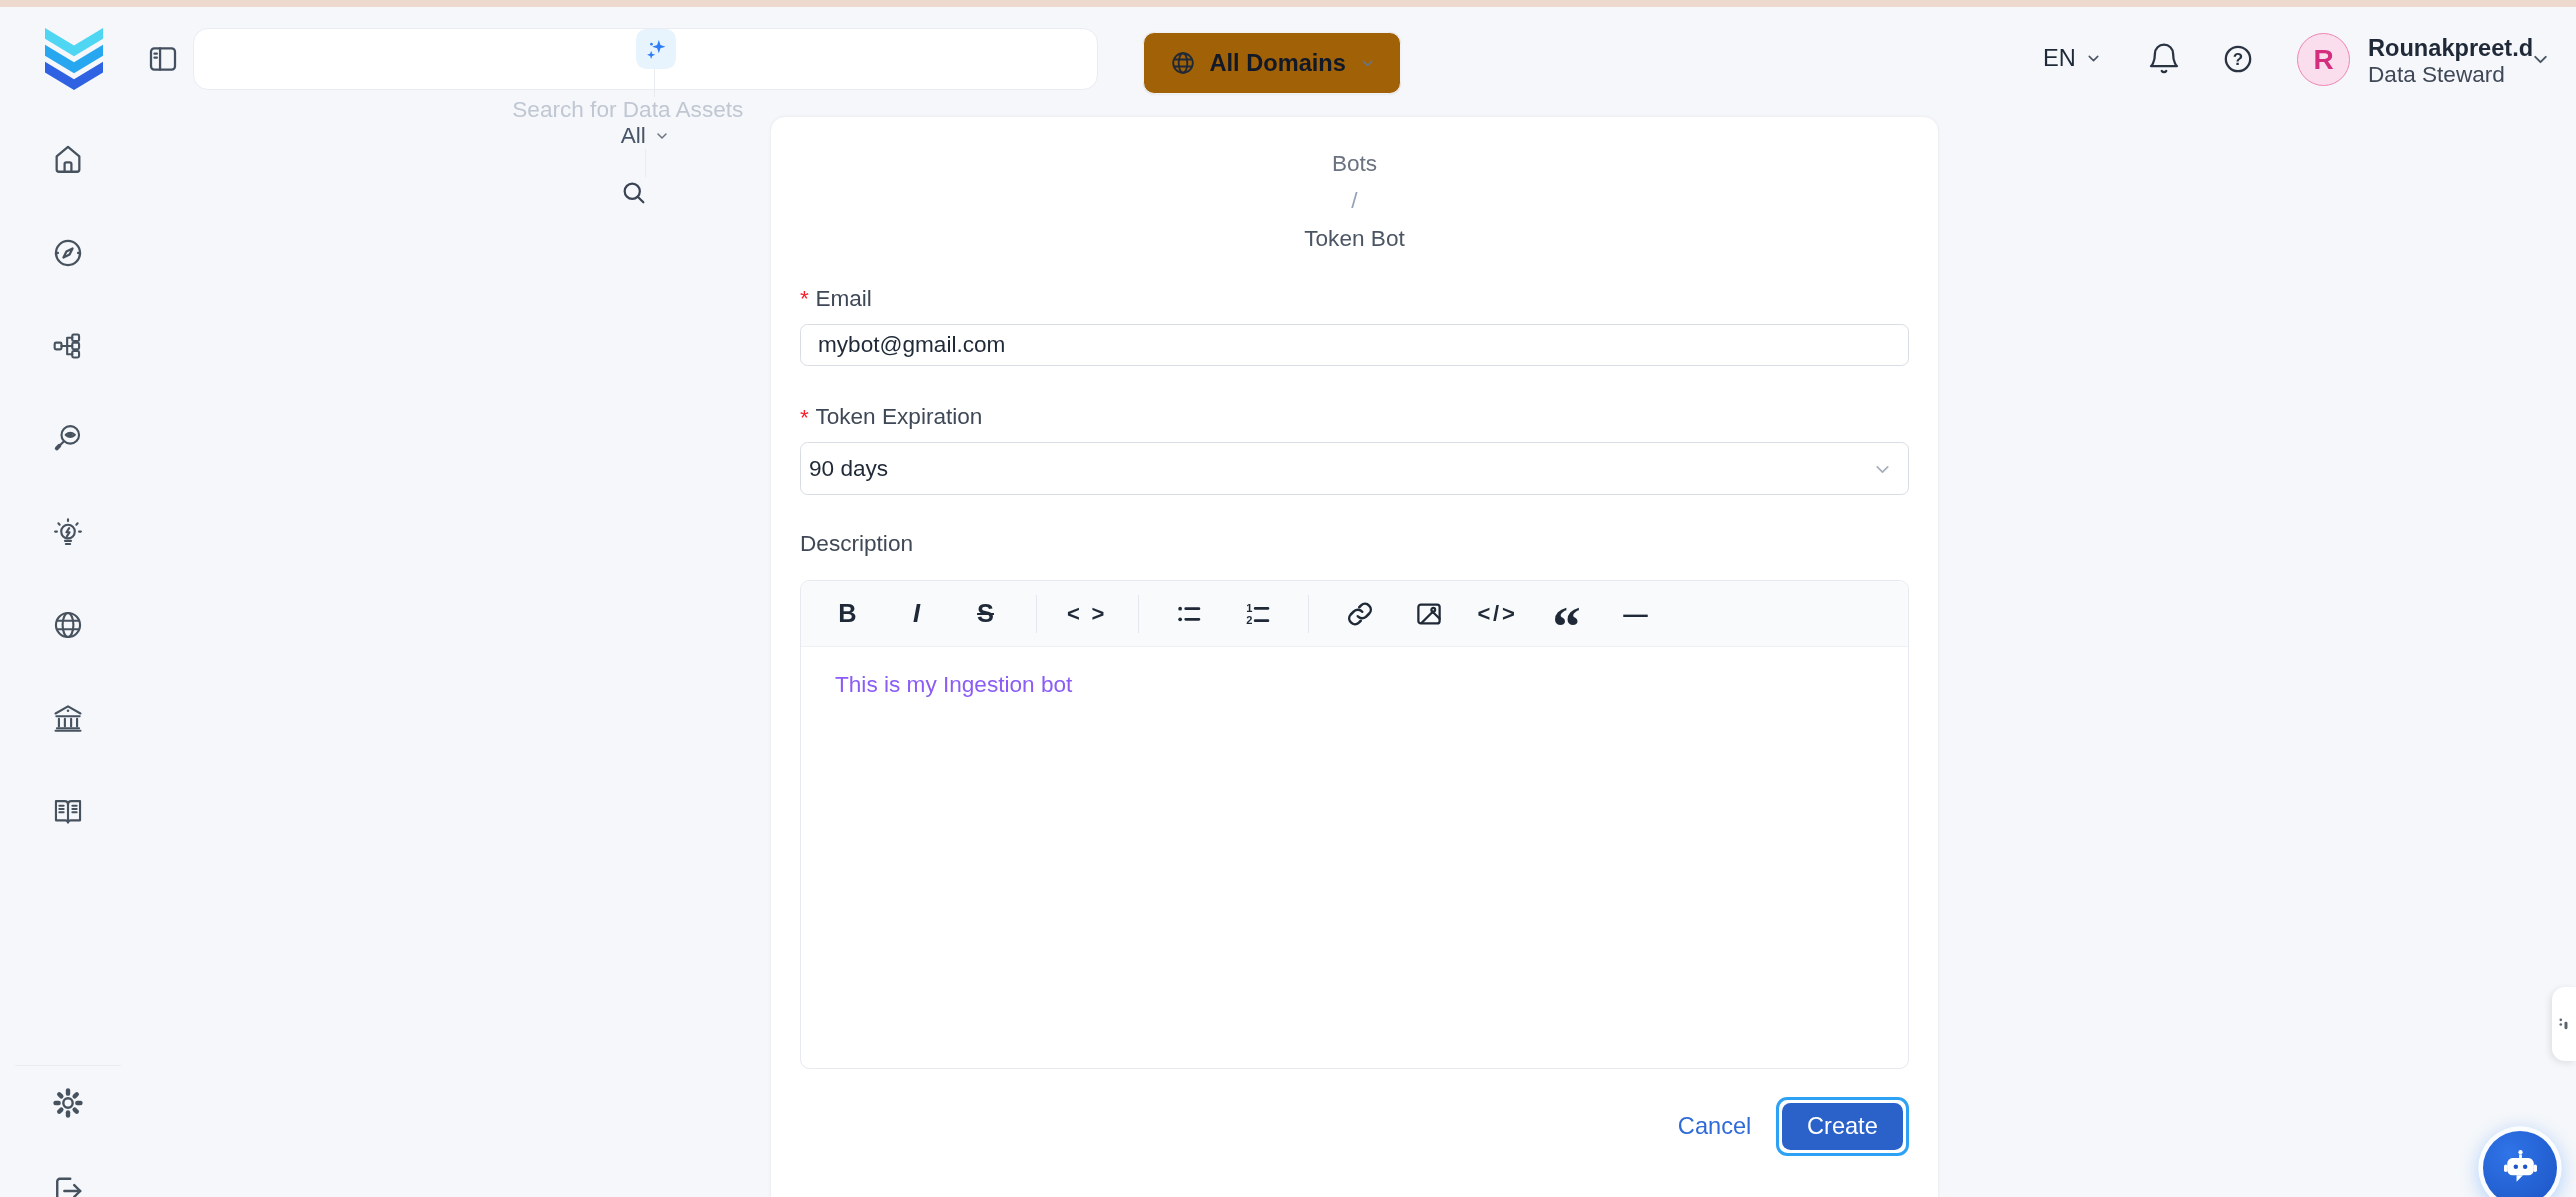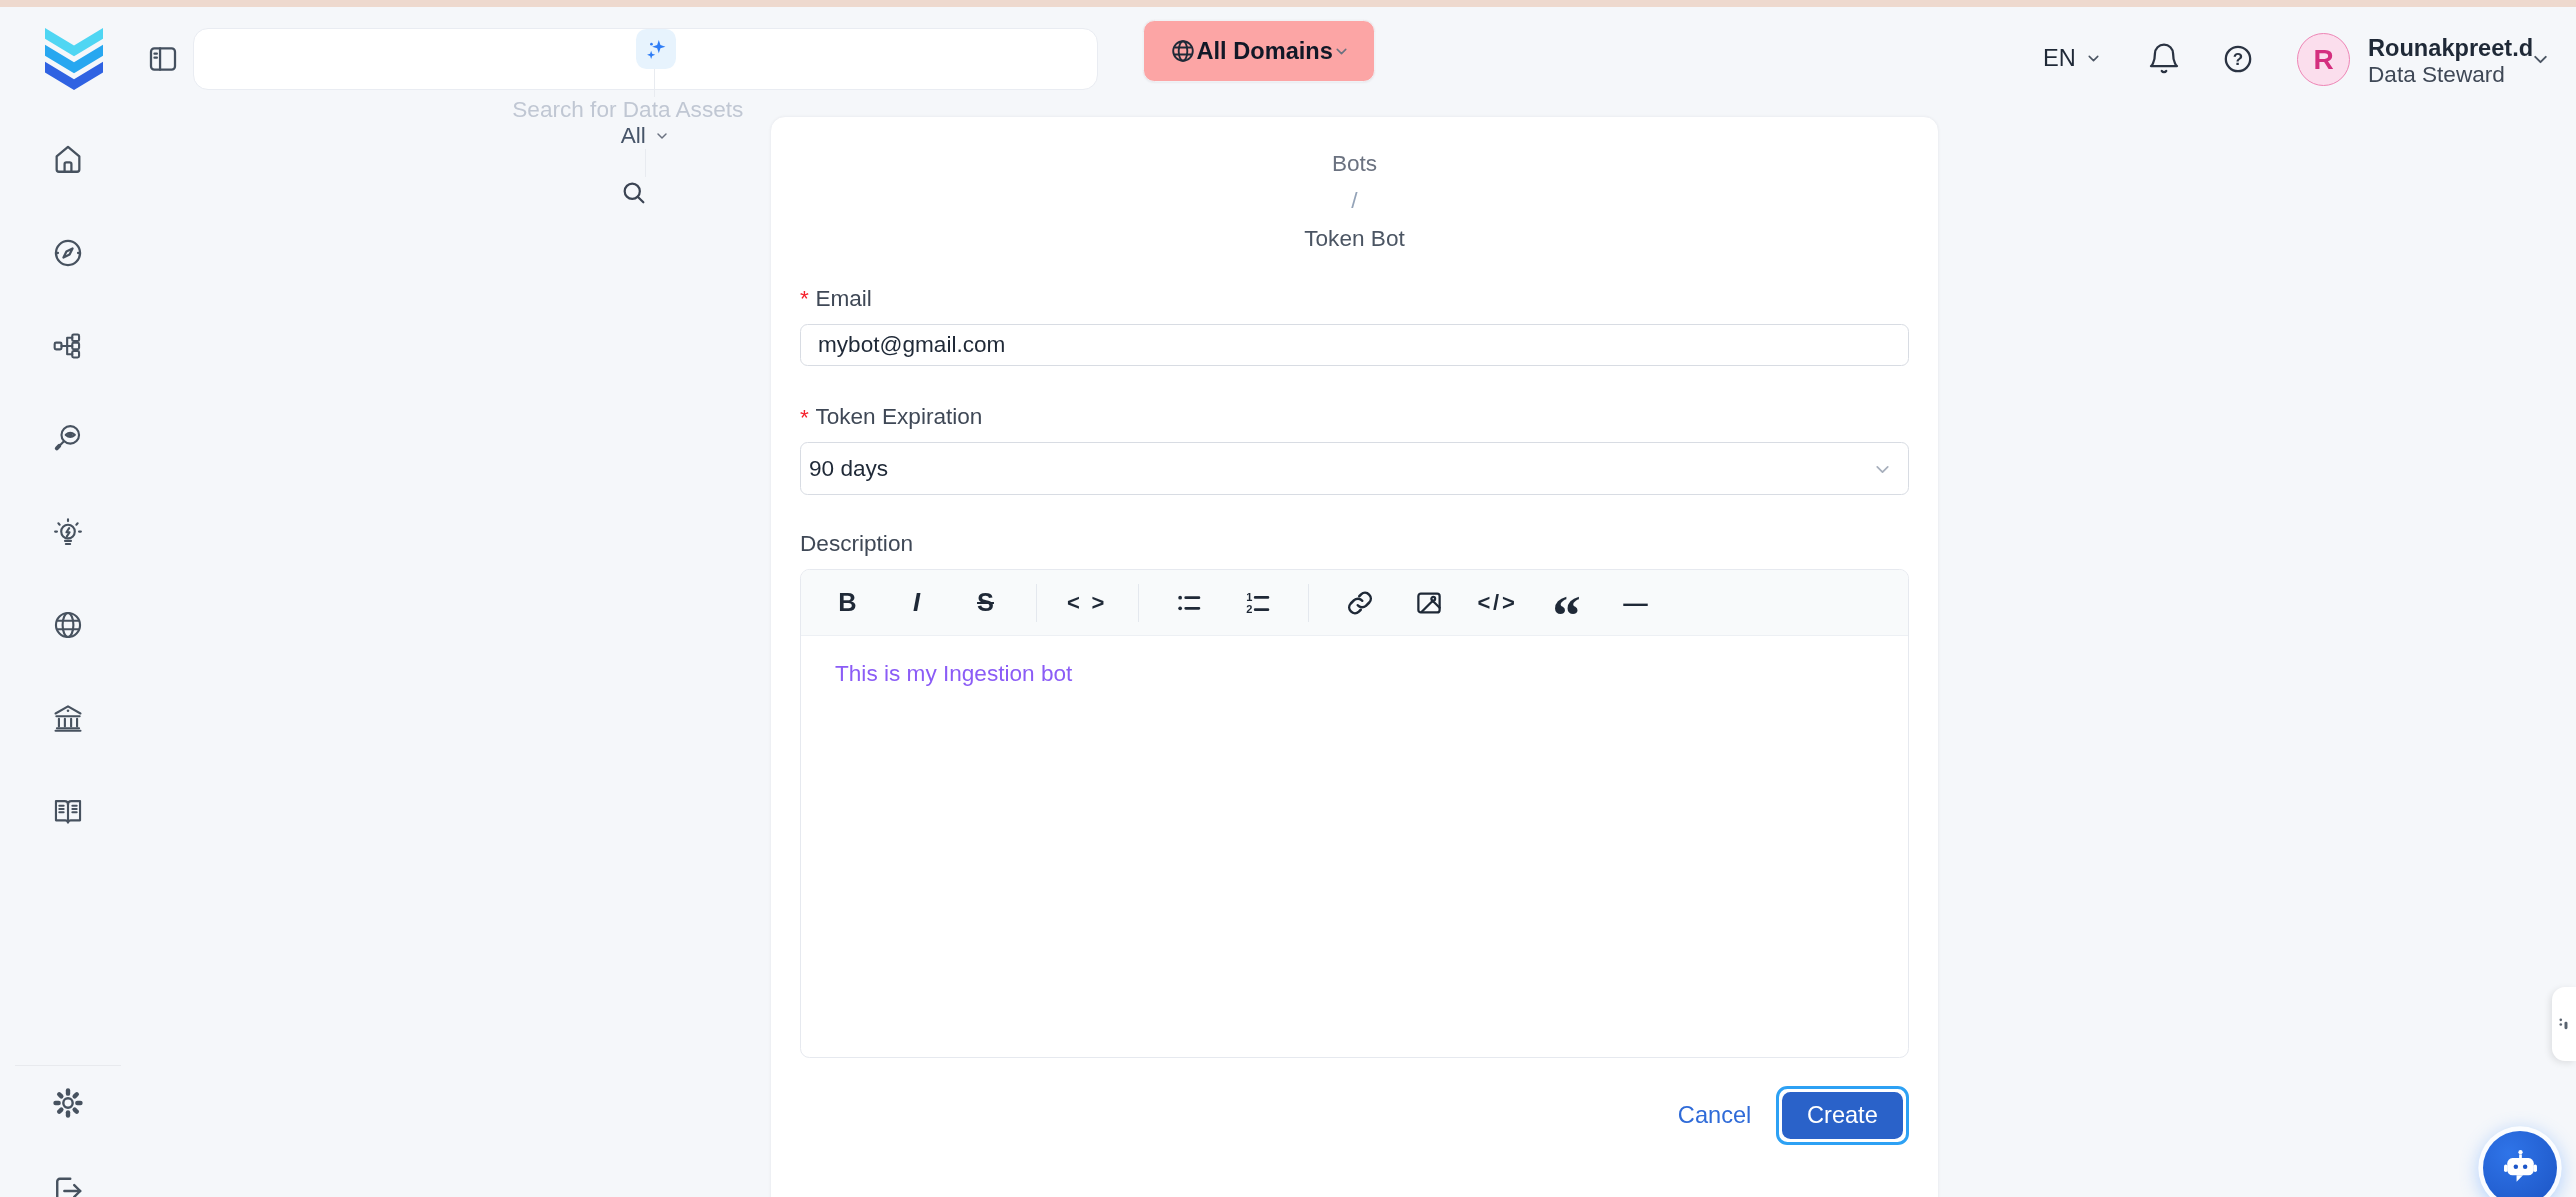--- a/index.html
+++ b/index.html
@@ -19,22 +19,22 @@
     display:flex; align-items:center; justify-content:center; flex:0 0 auto; }
   .sb-div { width:0.9px; height:28px; background:#e8ebf0; flex:0 0 auto; }
   .sb-div.d1 { margin-left:17px; }
   .sb-div.d2 { margin:0 21px; }
   .search-input { flex:1; margin-left:24.5px; border:none; outline:none; background:transparent;
     font-family:inherit; font-size:22.6px; color:#1f2937; }
   .search-input::placeholder { color:#c0c7d3; }
   .scope { display:flex; align-items:center; gap:8.5px; color:#475569; font-size:22.6px; cursor:pointer; flex:0 0 auto; }
   .search-btn { margin-right:22.6px; width:32px; height:32px; color:#3b4453; display:flex; align-items:center; justify-content:center; cursor:pointer; flex:0 0 auto; }
 
-  .domains-btn { position:absolute; left:1143px; top:20px; height:62px; padding:0 24.5px; background:#fca5a5;
-    border:0.9px solid #f0f2f5; border-radius:11.3px; display:flex; align-items:center; 
+  .domains-btn { position:absolute; left:1143px; top:32px; height:62px; padding:0 24.5px; background:#a16207;
+    border:0.9px solid #f0f2f5; border-radius:11.3px; display:flex; align-items:center; gap:13px;
     box-shadow:0 0.9px 1.9px rgba(16,24,40,.05); cursor:pointer; }
   .domains-btn .lbl { font-size:23.6px; font-weight:600; color:#111827; }
 
   .lang { position:absolute; left:2043px; top:45px; display:flex; align-items:center; gap:9.4px;
     font-size:23.6px; color:#1f2937; cursor:pointer; }
   .icon-btn { position:absolute; width:34px; height:34px; color:#2a3342; cursor:pointer; }
   .bell { left:2147px; top:42px; }
   .help { left:2221px; top:42px; }
 
   .avatar { position:absolute; left:2297px; top:33px; width:53px; height:53px; border-radius:50%;
@@ -64,21 +64,21 @@
   .req { color:#f5222d; font-size:22.6px; line-height:22.6px; padding-top:2.8px; }
   .text-input { width:100%; height:42px; border:0.9px solid #d8dce3; border-radius:7.5px; padding:0 17px;
     font-family:inherit; font-size:22.6px; color:#1f2937; background:#fff; outline:none; }
   .grp-email { margin-bottom:38px; }
   .grp-display { margin-bottom:40px; }
   .grp-token { margin-bottom:36px; }
   .select-box { position:relative; width:100%; height:53px; border:0.9px solid #d8dce3; border-radius:7.5px;
     display:flex; align-items:center; padding:0 8px; font-size:22.6px; color:#1f2937; cursor:pointer; background:#fff; }
   .select-box .sel-caret { position:absolute; right:15px; top:16px; width:21px; height:21px; color:#a7afbc; }
 
-  .grp-desc .f-label { margin-bottom:12px; }
+  .grp-desc .f-label { margin-bottom:23px; }
   .editor { border:0.9px solid #e6e9ef; border-radius:9.4px; overflow:hidden; }
   .toolbar { height:66px; background:#f8fafb; border-bottom:0.9px solid #edf0f4; display:flex;
     align-items:center; padding-left:26px; gap:28px; }
   .t-btn { width:41px; height:41px; display:flex; align-items:center; justify-content:center;
     color:#1f2937; cursor:pointer; flex:0 0 auto; }
   .t-sep { width:0.9px; height:38px; background:#e4e8ee; margin:0 1.9px; flex:0 0 auto; }
   .tb-bold { font-size:25.4px; font-weight:800; }
   .tb-italic { font-size:25.4px; font-weight:600; font-style:italic; }
   .tb-strike { font-size:25.4px; font-weight:600; text-decoration:line-through; }
   .tb-code { font-size:22px; font-weight:700; letter-spacing:2.8px; white-space:nowrap; }

